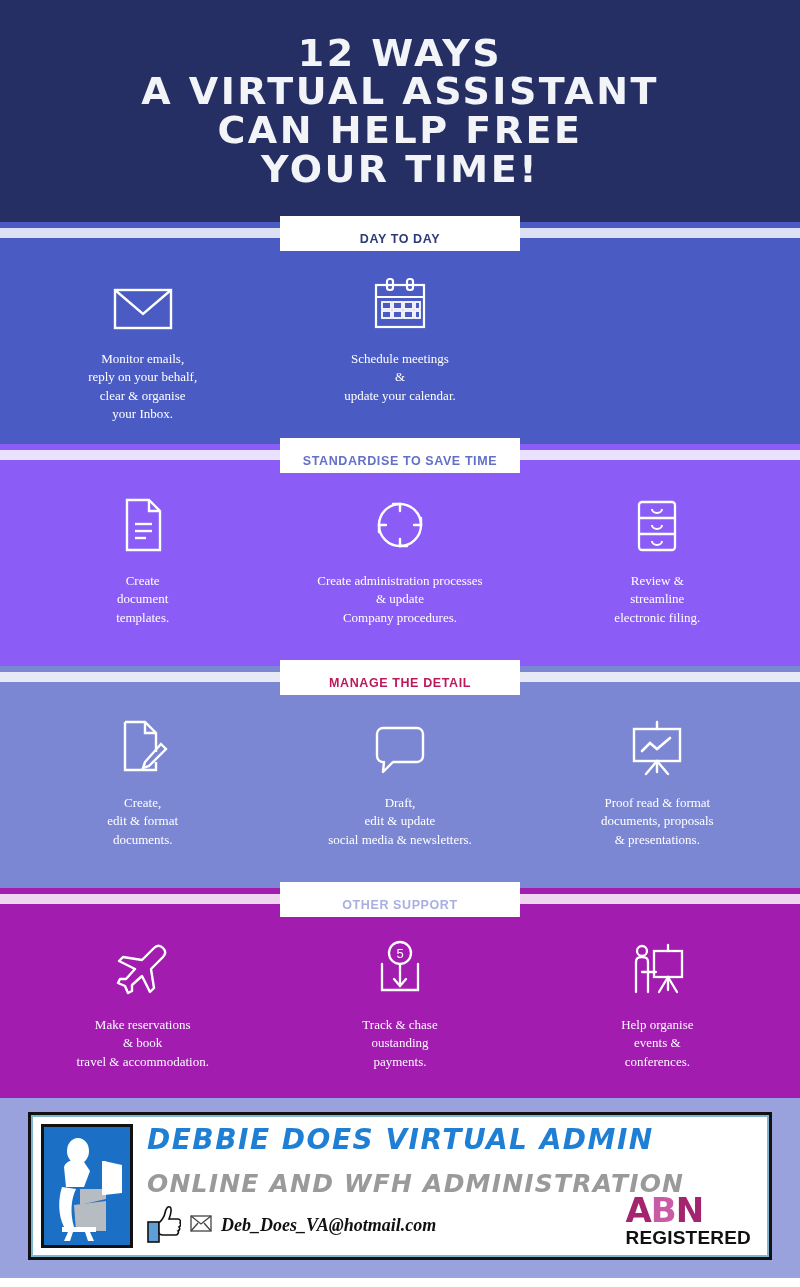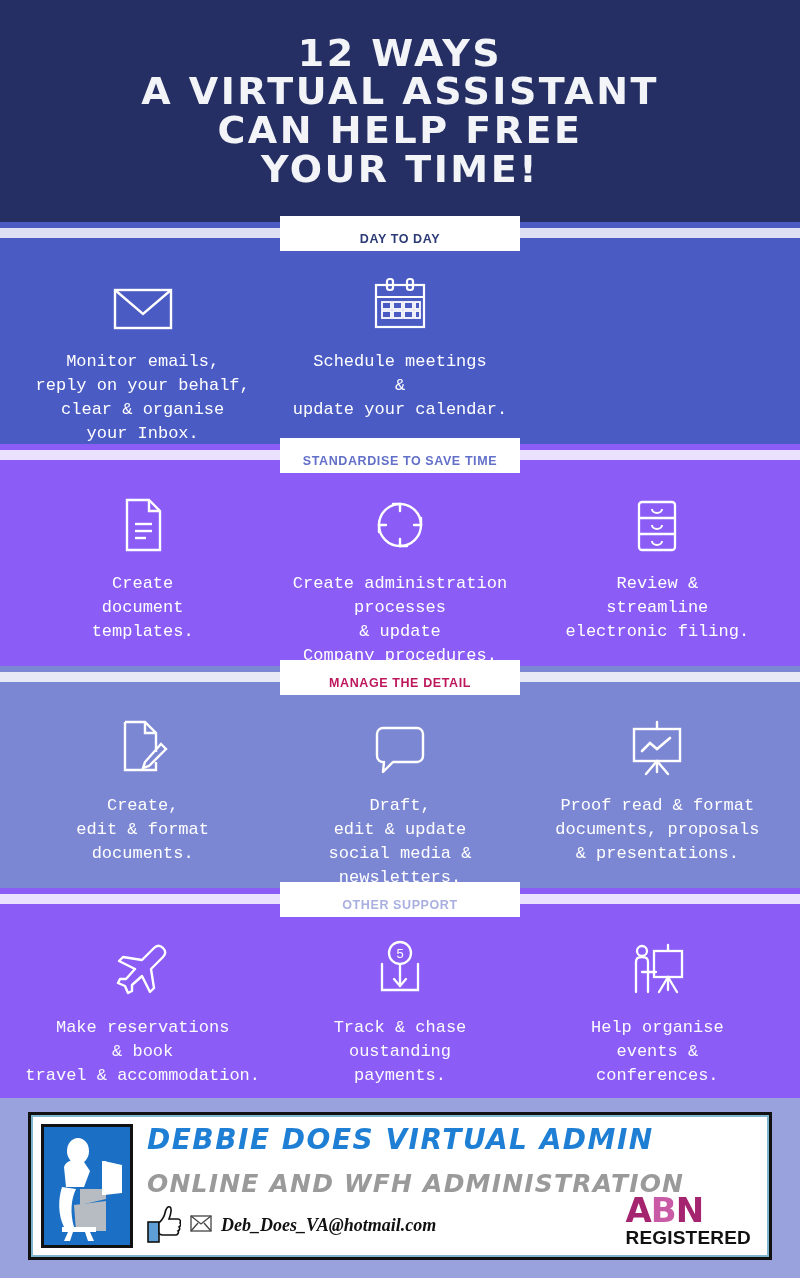--- a/index.html
+++ b/index.html
@@ -27,21 +27,21 @@
   .title .l1{font-size:38px;display:block;}
   .title .l2{font-size:38px;display:block;}
   .title .l3{font-size:38px;display:block;}
   .title .l4{font-size:38px;display:block;}
 
   
   .band{position:relative;}
   .band-1{background:#4a5bc4;}
   .band-2{background:#8b5cf6;}
   .band-3{background:#7c87d3;}
-  .band-4{background:#8b5cf6;}
+  .band-4{background:#a21caf;}
 
   .sep{
     height:22px;position:relative;
     display:flex;align-items:center;justify-content:center;
   }
   .sep .rule{
     position:absolute;left:0;right:0;top:50%;height:10px;
     transform:translateY(-50%);
     background:#ffffff;opacity:.82;
   }
@@ -65,22 +65,22 @@
     box-sizing:border-box;
   }
   .card{display:flex;flex-direction:column;align-items:center;text-align:center;}
   .icon{
     height:62px;display:flex;align-items:flex-end;justify-content:center;
     margin-bottom:18px;
   }
   .icon svg{display:block;}
   .card p{
     margin:0;color:#ffffff;
-    font-size:17px;line-height:1.42;
-    font-family:Liberation Mono, monospace;
+    font-size:13px;line-height:1.42;
+    font-family:Liberation Serif, serif;
     white-space:pre-line;
   }
   .band-4 .card p{color:#fbfbfe;}
 
   .r1{height:200px;}
   .r2{height:200px;}
   .r3{height:200px;}
   .r4{height:188px;}
 
   

